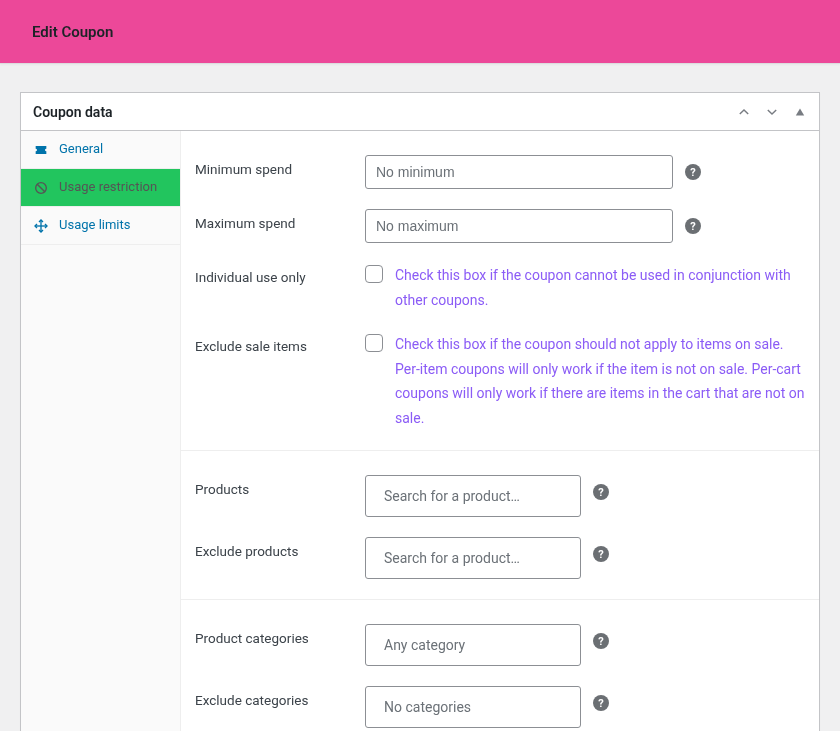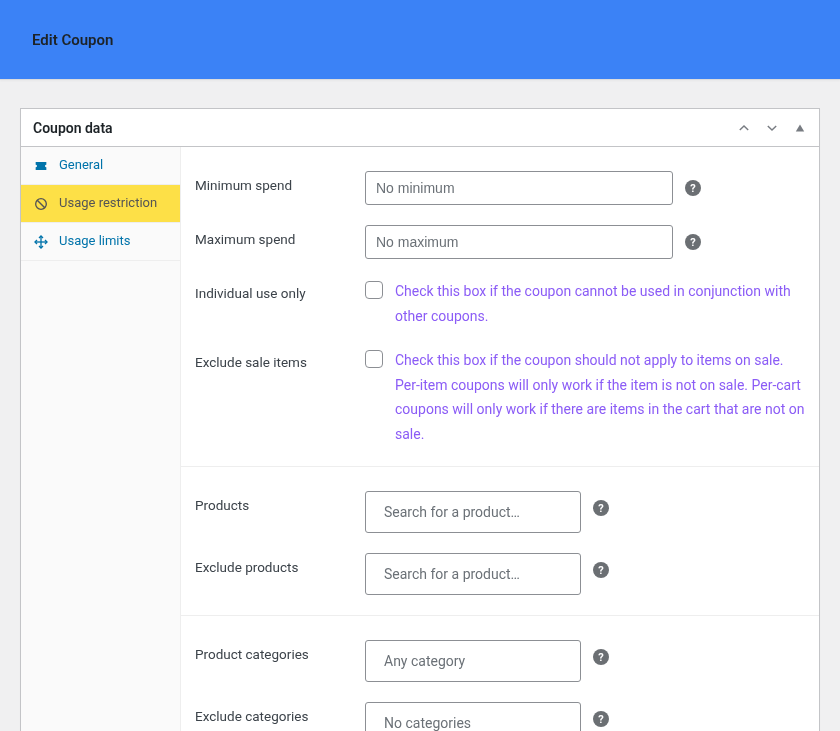--- a/index.html
+++ b/index.html
@@ -11,22 +11,22 @@
   }
   body {
     background: #f0f0f1;
     width: 840px;
     height: 731px;
     overflow: hidden;
   }
 
   
   .page-header {
-    background: #3b82f6;
-    height: 80px;
+    background: #ec4899;
+    height: 64px;
     padding: 0 32px;
     display: flex;
     align-items: center;
     border-bottom: 1px solid #dcdcde;
     box-shadow: 0 1px 2px rgba(0,0,0,.04);
   }
   .page-header h1 {
     font-size: 15px;
     font-weight: 600;
     margin: 0;
@@ -88,21 +88,21 @@
     gap: 10px;
     padding: 10px 12px;
     font-size: 13px;
     color: #0073aa;
     border-bottom: 1px solid #eee;
     cursor: pointer;
     background: #fafafa;
     line-height: 1.3;
   }
   .tab.active {
-    background: #fde047;
+    background: #22c55e;
     color: #555555;
   }
   .tab.active .tab-icon svg { color: #555555; }
   .tab .tab-icon svg { color: #0073aa; }
   .tab .tab-icon {
     display: inline-flex;
     width: 16px; height: 16px;
     flex: 0 0 16px;
   }
   .tab-label { flex: 1; }

